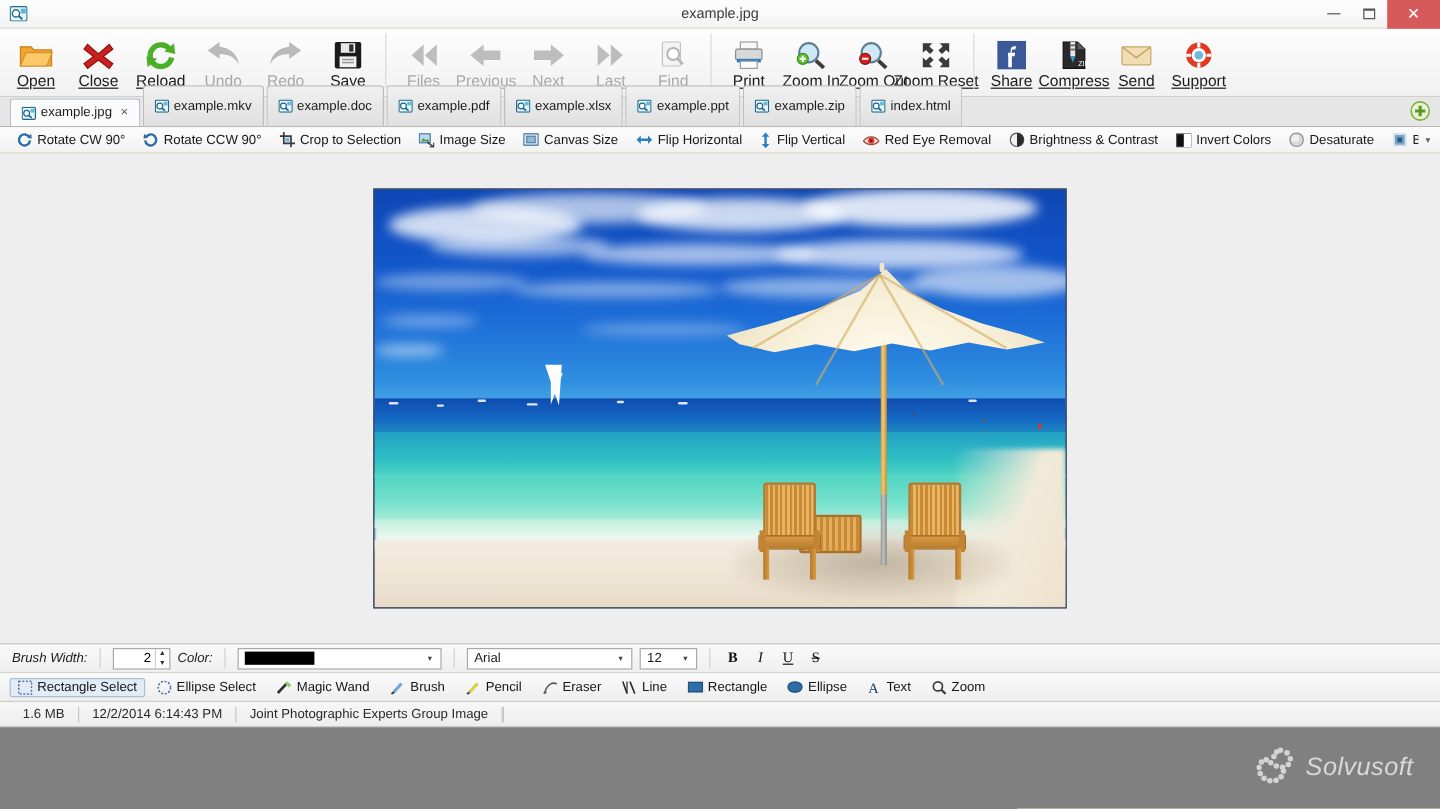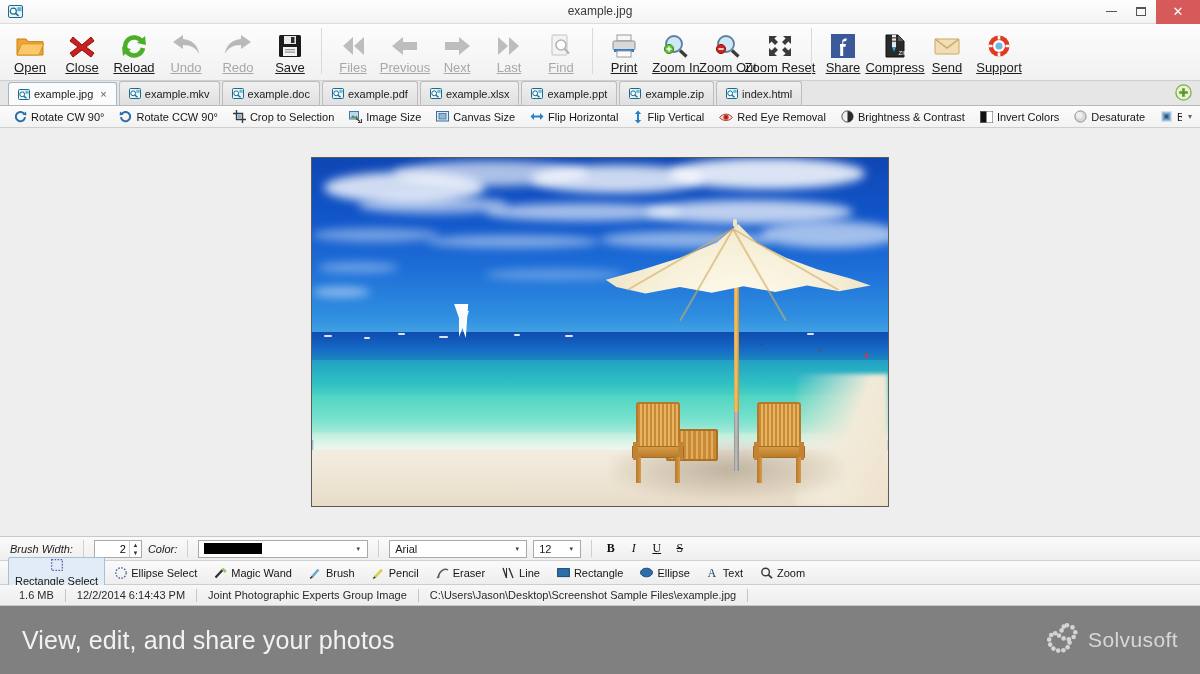--- a/index.html
+++ b/index.html
@@ -89,21 +89,21 @@
 
   
   .tabbar {
     height: 25px; flex: 0 0 25px;
     background: #e6e6e6;
     border-bottom: 1px solid #b8b8b8;
     display: flex; align-items: flex-end;
     padding-left: 8px; position: relative;
   }
   .tab {
-    height: 24px; display: flex; align-items: center; gap: 4px;
+    height: 34px; display: flex; align-items: center; gap: 4px;
     padding: 0 9px; margin-right: 2px;
     background: linear-gradient(#f0f0f0, #e0e0e0);
     border: 1px solid #bdbdbd; border-bottom: none;
     border-radius: 3px 3px 0 0;
     font-size: 11px; color: #1c1c1c; white-space: nowrap;
   }
   .tab.active {
     height: 23px; background: #fbfbfb; border-color: #9fb8cc;
     font-weight: normal;
   }
@@ -321,21 +321,21 @@
     border-bottom: 1px solid #cdcdcd;
     display: flex; align-items: center; padding-left: 8px;
   }
   .tool-btn {
     display: flex; align-items: center; gap: 4px;
     padding: 1px 6px; margin-right: 3px;
     font-size: 11px; color: #151515; white-space: nowrap;
     border: 1px solid transparent; border-radius: 2px;
   }
   .tool-btn.active {
-    background: #e2ecf7; border-color: #a8bfd4; flex-direction: column;
+    background: #e2ecf7; border-color: #a8bfd4;
   }
 
   
   .statusbar {
     height: 21px; flex: 0 0 21px;
     background: linear-gradient(#f7f7f7, #ededed);
     border-bottom: 1px solid #c9c9c9;
     display: flex; align-items: center; padding-left: 8px;
     font-size: 11px; color: #2a2a2a;
   }
@@ -350,21 +350,21 @@
     padding: 0 22px; position: relative;
   }
   .footer-tag {
     font-size: 25px; color: #f2f2f2; font-weight: 300;
     letter-spacing: .1px;
   }
   .brand {
     margin-left: auto; display: flex; align-items: center; gap: 7px;
   }
   .brand-name {
-    font-size: 21px; color: #d8d8d8; letter-spacing: .4px;
+    font-size: 21px; color: #d8d8d8; letter-spacing: .4px; font-style: italic;
   }
   svg { display: block; }
 </style>
 </head>
 <body>
 
 <div class="app">
 
   <div class="titlebar">
     <div class="titlebar-icon">
@@ -1053,26 +1053,24 @@
     </div>
   </div>
 
   <div class="statusbar">
     <span class="st-cell">1.6 MB</span>
     <span class="st-div"></span>
     <span class="st-cell">12/2/2014 6:14:43 PM</span>
     <span class="st-div"></span>
     <span class="st-cell">Joint Photographic Experts Group Image</span>
     <span class="st-div"></span>
-    <span class="st-cell">C:\Users\Jason\Desktop\Screenshot Sample Files\example.jpg</span>
     <span class="st-div"></span>
   </div>
 
   <div class="footer" style="background: rgb(128, 128, 128);">
-    <div class="footer-tag">View, edit, and share your photos</div>
     <div class="brand">
       <span>
         <svg width="34" height="36" viewBox="0 0 34 36">
           <g fill="#d4d4d4">
             <circle cx="20" cy="3.2" r="2.3"></circle>
               <circle cx="25.5" cy="5.4" r="2.3"></circle>
             <circle cx="28.3" cy="10.2" r="2.3"></circle>
               <circle cx="26.6" cy="15" r="2.3"></circle>
             <circle cx="21.8" cy="17.4" r="2.3"></circle>
               <circle cx="16.6" cy="16.4" r="2.3"></circle>

